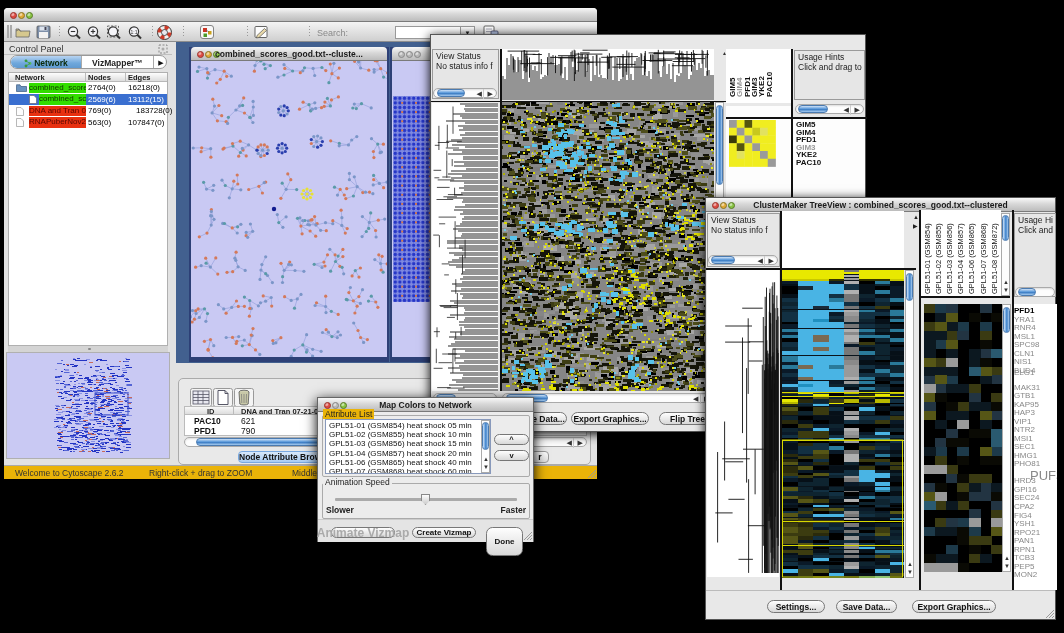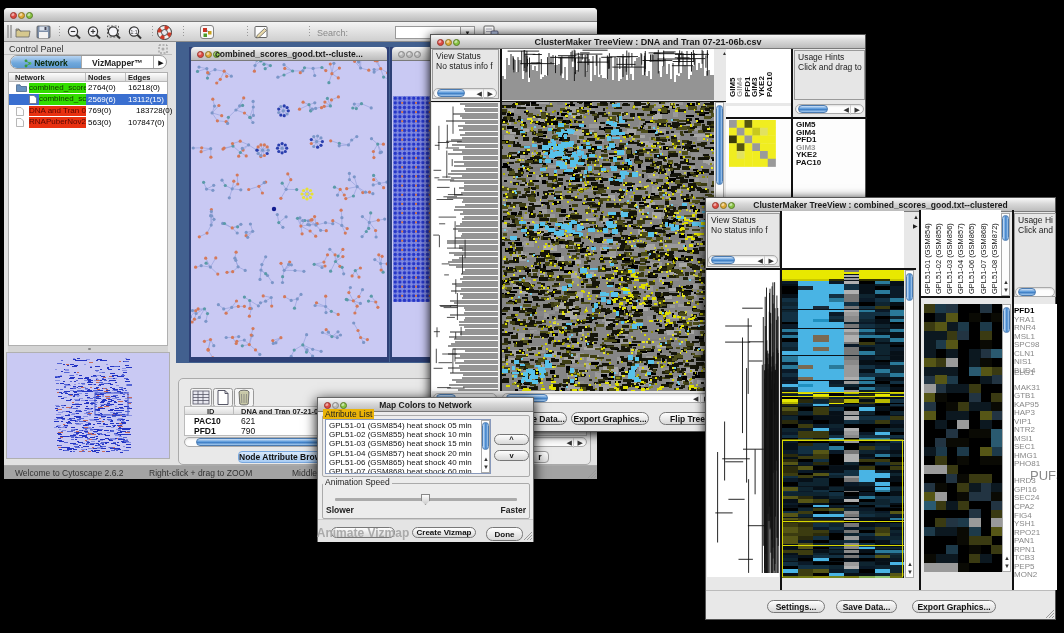--- a/index.html
+++ b/index.html
@@ -1045,40 +1045,34 @@
 <div style="position:absolute;left:5px;top:58px;width:403px;height:10px;background:#fdfdfd;border:1px solid #aaa;border-radius:5.0px;box-shadow:inset 0 1px 2px #00000022">
           <div style="position:absolute;left:11px;top:0px;width:330px;height:8px;border-radius:5.0px;background:linear-gradient(#cfe2f7,#5d9bdb 45%,#3a7cc4 55%,#a8ccf0);border:1px solid #4a7ab0"></div>
           <div style="position:absolute;right:12px;top:0;width:1px;height:10px;background:#ccc"></div>
           <div style="position:absolute;right:14px;top:1.0px;font-size:7px;color:#333;line-height:8px">◀</div>
           <div style="position:absolute;right:3px;top:1.0px;font-size:7px;color:#333;line-height:8px">▶</div>
         </div>
 <div class="abs" style="left:59px;top:72px;width:88px;height:12px;background:linear-gradient(#d8e8fa,#a8ccf4);border:1.5px solid #78a8e0;border-radius:4px;font-size:8.5px;font-weight:bold;color:#111;text-align:center;line-height:10px;white-space:nowrap;overflow:hidden">Node Attribute Browser</div>
 <div class="abs" style="left:352px;top:72px;width:18px;height:12px;background:linear-gradient(#fdfdfd,#ddd);border:1px solid #999;border-radius:4px;font-size:8.5px;font-weight:bold;color:#111;text-align:center;line-height:10px">r</div>
 </div>
 </div>
-<div class="abs" style="left:0;top:457px;width:593px;height:14px;background:#a3a3a3;border-top:1px solid #aaa;font-size:8.5px;color:#333">
+<div class="abs" style="left:0;top:457px;width:593px;height:14px;background:#eab308;border-top:1px solid #aaa;font-size:8.5px;color:#333">
 <span style="position:absolute;left:11px;top:2px">Welcome to Cytoscape 2.6.2</span>
 <span style="position:absolute;left:145px;top:2px">Right-click + drag  to  ZOOM</span>
 <span style="position:absolute;left:288px;top:2px">Middle-click + drag  to  PAN</span>
 <svg style="position:absolute;right:1px;bottom:1px" width="10" height="10">
         <g stroke="#999" stroke-width="1">
           <line x1="2" y1="10" x2="10" y2="2"></line>
           <line x1="5" y1="10" x2="10" y2="5"></line>
           <line x1="8" y1="10" x2="10" y2="8"></line>
         </g>
       </svg>
 </div>
 </div>
 <div class="win" style="left:430px;top:34px;width:436px;height:398px;background:#e8e8e8;border:1px solid #555;box-shadow:0 2px 10px #000">
-<div class="tbar" style="width:434px">
-      <span class="tl" style="left:6px;background:radial-gradient(circle at 35% 30%, #fff8 0 18%, transparent 45%),#dd4a42;border-color:#9a3830"></span>
-      <span class="tl" style="left:14px;background:radial-gradient(circle at 35% 30%, #fff8 0 18%, transparent 45%),#e0a834;border-color:#887728"></span>
-      <span class="tl" style="left:22px;background:radial-gradient(circle at 35% 30%, #fff8 0 18%, transparent 45%),#87c442;border-color:#5a7a28"></span>
-      <div class="ttxt" style="font-size:9px;color:#1a1a1a">ClusterMaker TreeView : DNA and Tran 07-21-06b.csv</div>
-    </div>
 <div class="panel" style="left:1px;top:14px;width:67px;height:50px">
       <div class="ptxt">View Status<br>No status info f</div>
     </div>
 <div style="position:absolute;left:2px;top:53px;width:64px;height:10px;background:#fdfdfd;border:1px solid #aaa;border-radius:5.0px;box-shadow:inset 0 1px 2px #00000022">
       <div style="position:absolute;left:3px;top:0px;width:28px;height:8px;border-radius:5.0px;background:linear-gradient(#cfe2f7,#5d9bdb 45%,#3a7cc4 55%,#a8ccf0);border:1px solid #4a7ab0"></div>
       <div style="position:absolute;right:12px;top:0;width:1px;height:10px;background:#ccc"></div>
       <div style="position:absolute;right:14px;top:1.0px;font-size:7px;color:#333;line-height:8px">◀</div>
       <div style="position:absolute;right:3px;top:1.0px;font-size:7px;color:#333;line-height:8px">▶</div>
     </div>
 <div class="abs" style="left:69px;top:14px;width:1.5px;height:342px;background:#111"></div>
@@ -1585,20 +1579,20 @@
 <div style="position:absolute;left:176px;top:52px;width:35px;height:11px;border:1px solid #777;border-radius:6.5px;background:linear-gradient(#fefefe,#d8d8d8);display:flex;align-items:center;justify-content:center;font-size:7.5px;font-weight:bold;color:#111;white-space:nowrap">v</div>
 <div class="abs" style="left:4px;top:85px;width:208px;height:36px;border:1px solid #aaa;border-radius:2px"></div>
 <div class="abs" style="left:5px;top:79px;font-size:8.5px;color:#222;background:#ececec;padding:0 2px">Animation Speed</div>
 <div class="abs" style="left:17px;top:100px;width:182px;height:2.5px;background:#aaa;border-radius:1px"></div>
 <div class="abs" style="left:103px;top:96px;width:9px;height:11px;background:linear-gradient(#fdfdfd,#ccc);border:1px solid #888;clip-path:polygon(0 0,100% 0,100% 60%,50% 100%,0 60%)"></div>
 <div class="abs" style="left:8px;top:107px;font-size:8.5px;font-weight:bold;color:#222">Slower</div>
 <div class="abs" style="right:7px;top:107px;font-size:8.5px;font-weight:bold;color:#222">Faster</div>
 <div class="abs" style="left:0;top:121px;width:215px;height:23px;background:#e4e4e4;border-top:1px solid #ccc"></div>
 <div style="position:absolute;left:13px;top:129px;width:64px;height:11px;border:1px solid #777;border-radius:6.5px;background:linear-gradient(#fefefe,#d8d8d8);display:flex;align-items:center;justify-content:center;font-size:12px;font-weight:bold;color:#aaa;white-space:nowrap">Animate Vizmap</div>
 <div style="position:absolute;left:94px;top:129px;width:64px;height:11px;border:1px solid #777;border-radius:6.5px;background:linear-gradient(#fefefe,#d8d8d8);display:flex;align-items:center;justify-content:center;font-size:8px;font-weight:bold;color:#111;white-space:nowrap">Create Vizmap</div>
-<div style="position:absolute;left:168px;top:129px;width:37px;height:14px;border:1px solid #777;border-radius:6.5px;background:linear-gradient(#fefefe,#d8d8d8);display:flex;align-items:center;justify-content:center;font-size:8px;font-weight:bold;color:#111;white-space:nowrap">Done</div>
+<div style="position:absolute;left:168px;top:129px;width:37px;height:29px;border:1px solid #777;border-radius:6.5px;background:linear-gradient(#fefefe,#d8d8d8);display:flex;align-items:center;justify-content:center;font-size:8px;font-weight:bold;color:#111;white-space:nowrap">Done</div>
 <svg style="position:absolute;right:1px;bottom:1px" width="9" height="9">
       <g stroke="#999" stroke-width="1">
         <line x1="1" y1="9" x2="9" y2="1"></line>
         <line x1="4" y1="9" x2="9" y2="4"></line>
         <line x1="7" y1="9" x2="9" y2="7"></line>
       </g>
     </svg>
 </div>
 </body></html>

